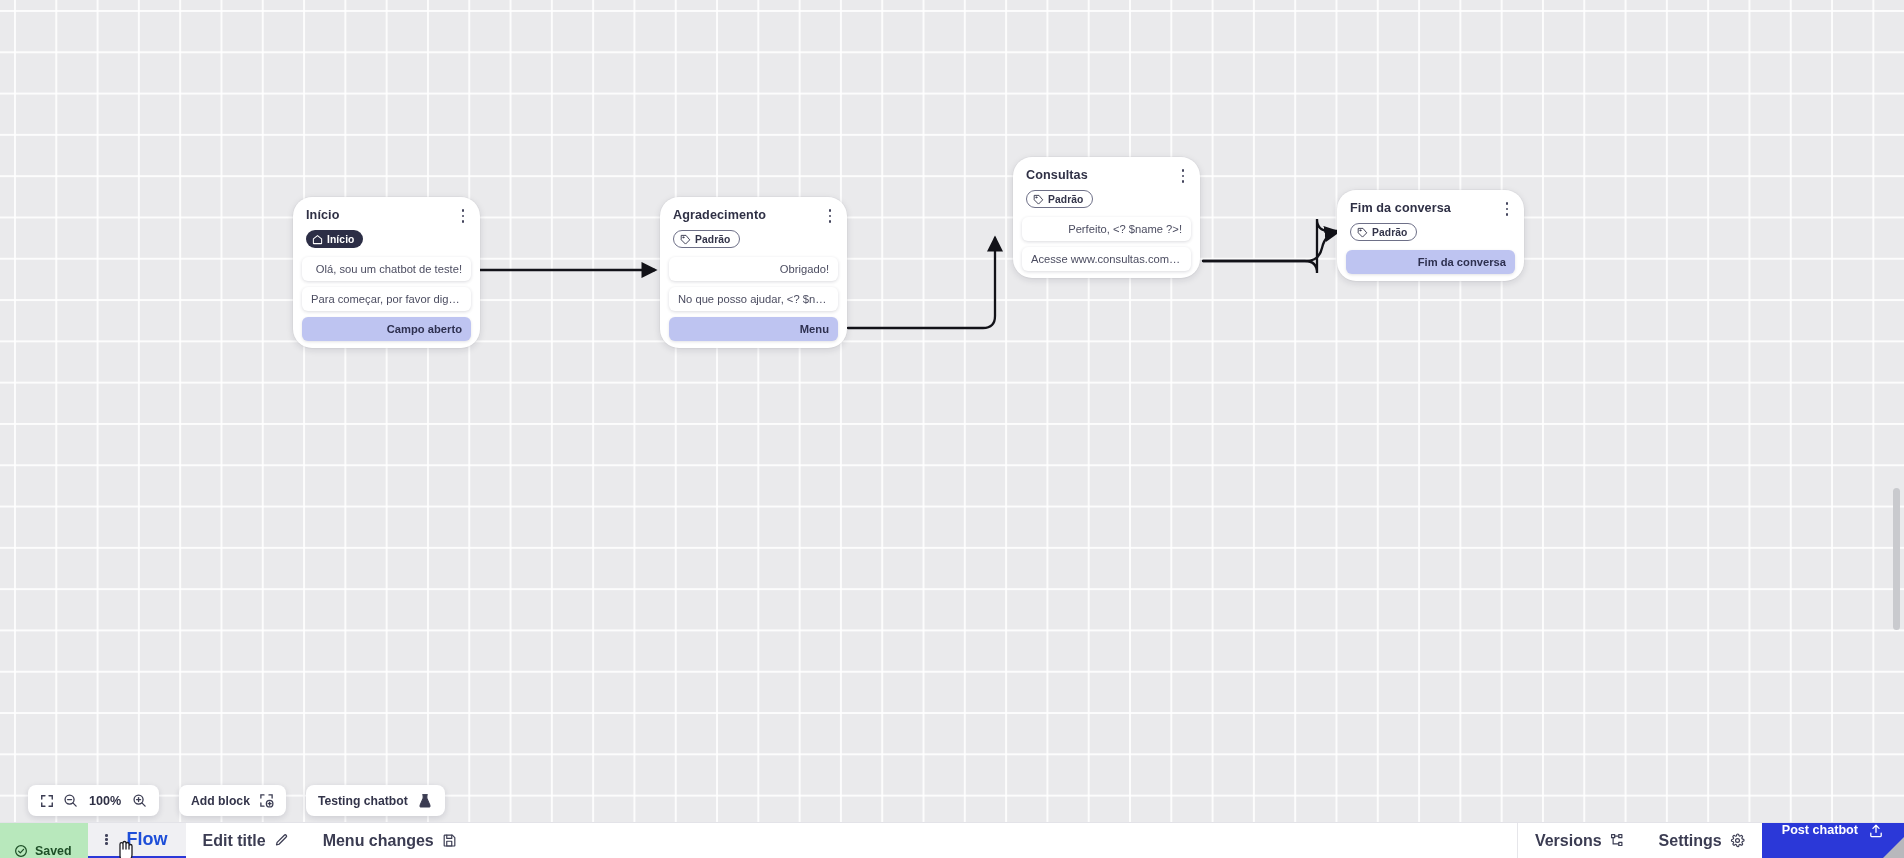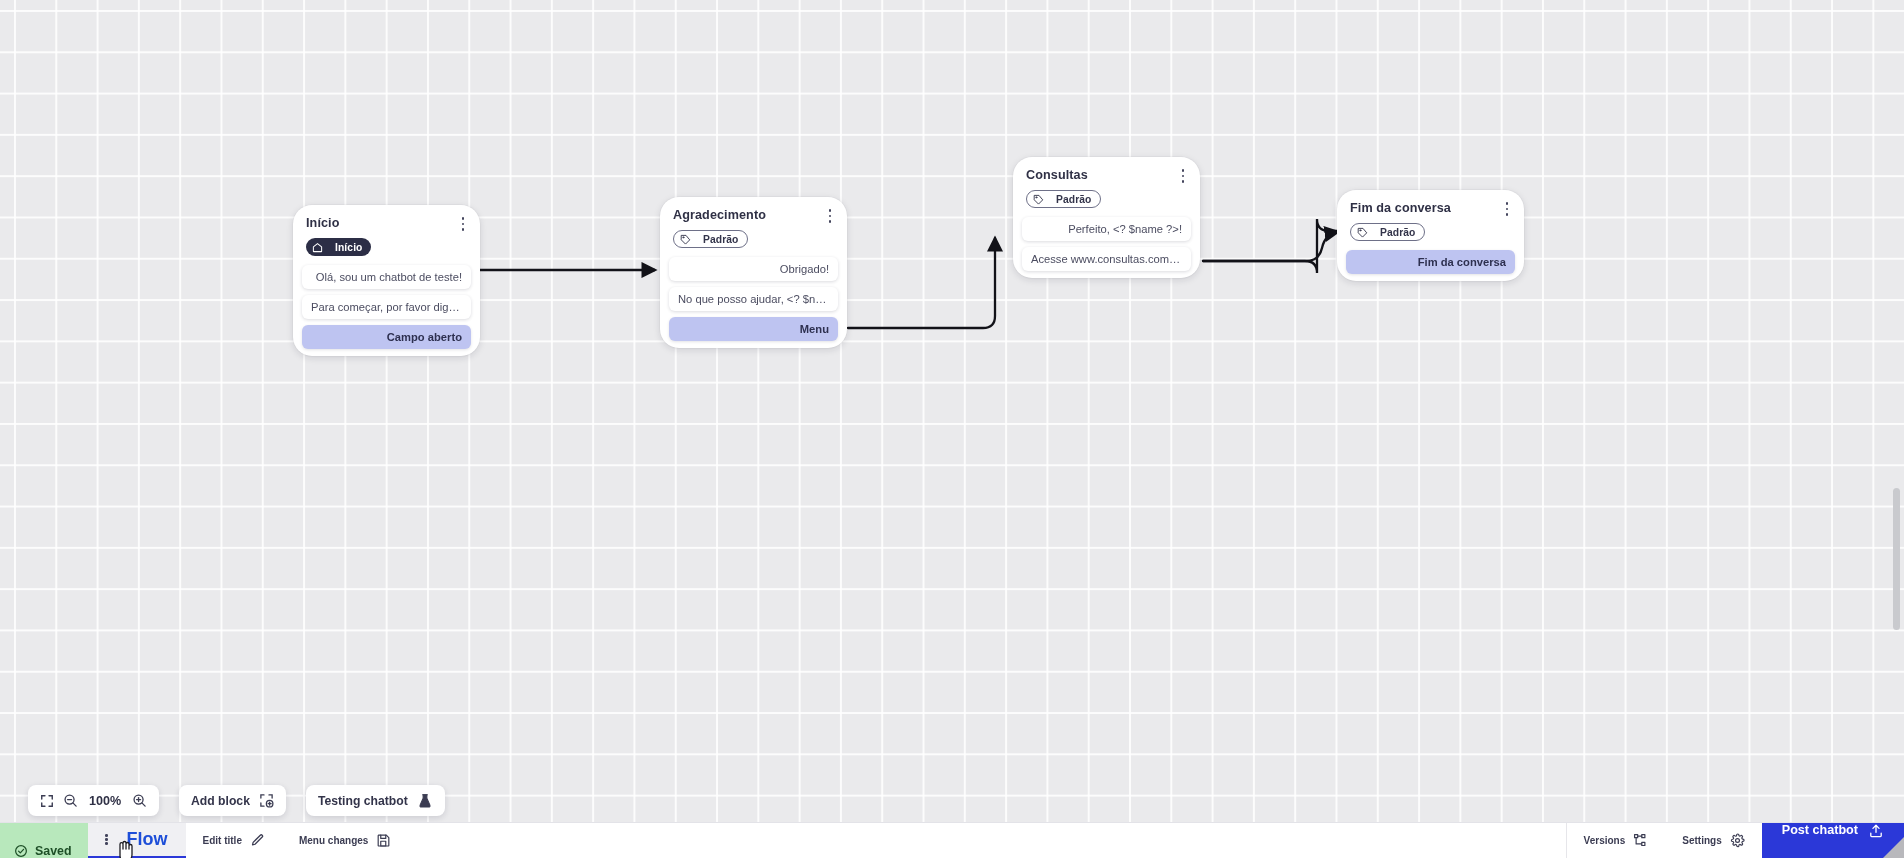--- a/index.html
+++ b/index.html
@@ -51,21 +51,21 @@
     position: absolute; right: 10px; top: 11px;
     width: 14px; height: 16px;
     display: flex; flex-direction: column; align-items: center; justify-content: space-between;
     padding: 1px 0;
     cursor: pointer;
   }
   .kebab i { display: block; width: 2.6px; height: 2.6px; border-radius: 50%; background: #43445c; }
 
   .badge-row { padding: 0 13px 8px 13px; }
   .badge {
-    display: inline-flex; align-items: center; gap: 12px;
+    display: inline-flex; align-items: center; gap: 4px;
     height: 18px; padding: 0 8px 0 6px;
     border-radius: 10px;
     font-size: 10.3px; font-weight: 700;
     letter-spacing: .1px;
   }
   .badge.start { background: #2c2e46; color: #ffffff; }
   .badge.pattern { background: #ffffff; color: #33344a; border: 1.1px solid #6e7088; }
   .badge svg { display: block; }
 
   .rows { padding: 0 9px; display: flex; flex-direction: column; gap: 6px; text-align: right; }
@@ -145,21 +145,21 @@
     padding: 0 18px 0 12px;
     background: #f0f0f3;
     border-bottom: 2.5px solid #2b38d8;
     position: relative;
     cursor: pointer;
   }
   .tab-flow .label { font-size: 18px; font-weight: 700; color: #1d4ed8; }
   .bb-item {
     display: flex; align-items: center; gap: 8px;
     padding: 16px 17px;
-    font-size: 10px; font-weight: 700; color: #3b3c52;
+    font-size: 16px; font-weight: 700; color: #3b3c52;
     cursor: pointer;
     text-align: center;
   }
   #bb-spacer { flex: 1 1 auto; }
   .bb-right { display: flex; align-items: stretch; border-left: 1px solid #e6e6ea; }
   .post-btn {
     background: #2b38d8;
     color: #ffffff;
     display: flex; gap: 10px;
     padding: 0 20px;
@@ -192,21 +192,21 @@
       </defs>
 
       <path d="M 479 270 L 655 270" fill="none" stroke="#121218" stroke-width="2.3" marker-end="url(#arrow)"></path>
 
       <path d="M 848 328 L 983 328 Q 995 328 995 316 L 995 238" fill="none" stroke="#121218" stroke-width="2.3" stroke-linecap="round" marker-end="url(#arrow)"></path>
 
       <path d="M 1203 261 L 1305 261 Q 1317 261 1317 273 L 1317 219 Q 1317 231 1329 231 L 1340 231" fill="none" stroke="#121218" stroke-width="2.3" stroke-linecap="round"></path>
       <path d="M 1203 261 L 1306 261 Q 1319 261 1322 248 Q 1325 234 1338 232" fill="none" stroke="#121218" stroke-width="2.3" stroke-linecap="round" marker-end="url(#arrow)"></path>
     </svg>
 
-    <div class="node" style="left:293px; top:197px;margin-top:8px;">
+    <div class="node" style="left:293px; top:197px;">
       <div class="node-head">
         <div class="node-title">Início</div>
         <div class="kebab">
             <i></i>
             <i></i>
             <i></i>
           </div>
       </div>
       <div class="badge-row">
         <span class="badge start">

